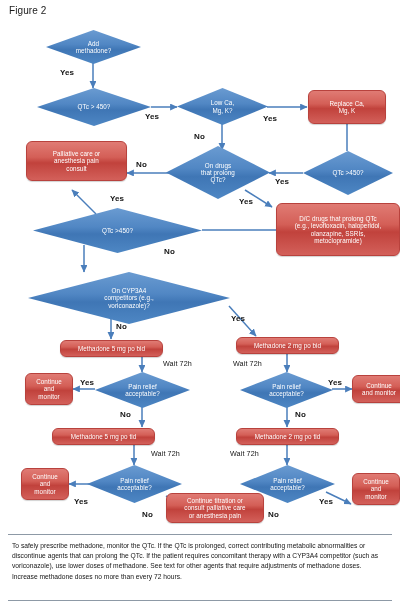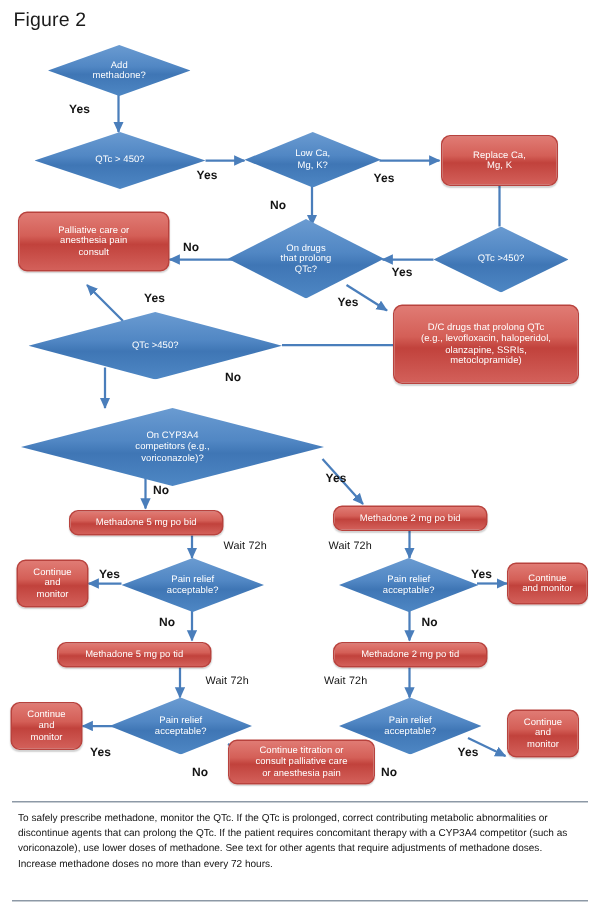--- a/index.html
+++ b/index.html
@@ -21,30 +21,30 @@
     left: 0; top: 0;
     width: 400px;
     height: 604px;
   }
 
   
   .fig-label {
     position: absolute;
     left: 9px;
     top: 5px;
-    font-size: 13px;
+    font-size: 10px;
     color: #1b1b1b;
     letter-spacing: 0.1px;
     white-space: nowrap;
   }
 
   
   .chart-area {
     position: absolute;
-    left: 0; top: 18px;
+    left: 14px; top: 18px;
     width: 324px;
     height: 510px;
   }
 
   .svg-layer {
     position: absolute;
     left: 0; top: 0;
     width: 400px;
     height: 510px;
   }

